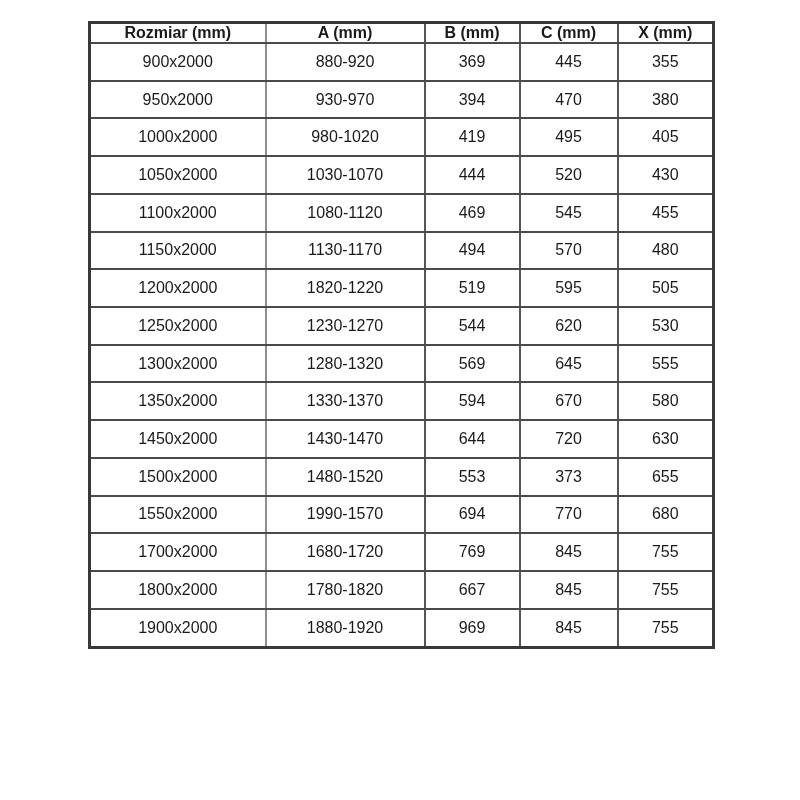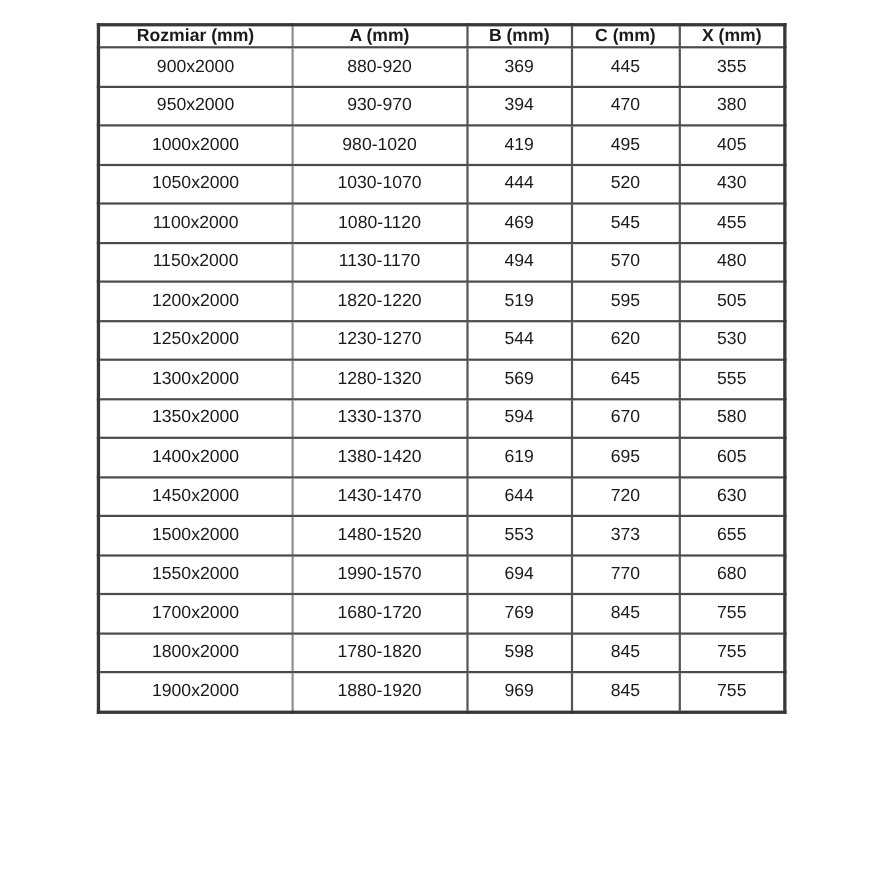--- a/index.html
+++ b/index.html
@@ -150,27 +150,20 @@
           <td>555</td>
         </tr>
         <tr>
           <td>1350x2000</td>
           <td>1330-1370</td>
           <td>594</td>
           <td>670</td>
           <td>580</td>
         </tr>
         <tr>
-          <td>1400x2000</td>
-          <td>1380-1420</td>
-          <td>619</td>
-          <td>695</td>
-          <td>605</td>
-        </tr>
-        <tr>
           <td>1450x2000</td>
           <td>1430-1470</td>
           <td>644</td>
           <td>720</td>
           <td>630</td>
         </tr>
         <tr>
           <td>1500x2000</td>
           <td>1480-1520</td>
           <td>553</td>
@@ -187,21 +180,21 @@
         <tr>
           <td>1700x2000</td>
           <td>1680-1720</td>
           <td>769</td>
           <td>845</td>
           <td>755</td>
         </tr>
         <tr>
           <td>1800x2000</td>
           <td>1780-1820</td>
-          <td>598</td>
+          <td>667</td>
           <td>845</td>
           <td>755</td>
         </tr>
         <tr>
           <td>1900x2000</td>
           <td>1880-1920</td>
           <td>969</td>
           <td>845</td>
           <td>755</td>
         </tr>

